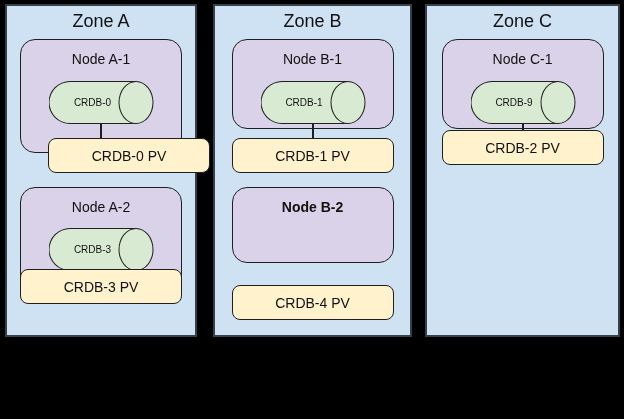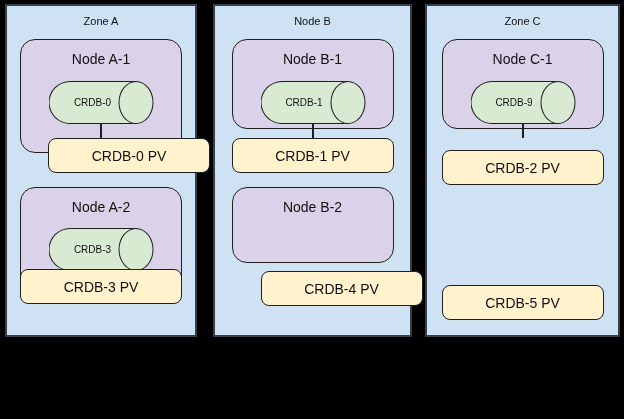--- a/index.html
+++ b/index.html
@@ -12,21 +12,21 @@
   }
   .canvas{position:relative;width:624px;height:419px;background:var(--background,#000);}
   .zone{
     position:absolute;top:4px;height:333px;
     background:var(--zone-fill,#cfe2f3);
     border:2px solid var(--zone-border,#36404a);
     box-sizing:border-box;
   }
   .zone-title{
     position:absolute;top:8px;left:0;right:0;
-    text-align:center;font-size:11px;line-height:15px;
+    text-align:center;font-size:18px;line-height:15px;
   }
   .node{
     position:absolute;left:50%;transform:translateX(-50%);
     width:162px;
     background:var(--node-fill,#d9d2e9);
     border:1.5px solid var(--shape-border,#1f1f1f);
     border-radius:15px;
     box-sizing:border-box;
   }
   .node-label{
@@ -103,57 +103,54 @@
         <div class="cyl-label">CRDB-3</div>
       </div>
     </div>
     <div class="connector" style="top:264px;height:15px;"></div>
     <div class="pv" style="top:263px;">
       <span>CRDB-3 PV</span>
     </div>
   </section>
 
   <section class="zone" style="left:213px;width:199px;">
-    <div class="zone-title">Node B</div>
+    <div class="zone-title">Zone B</div>
 
     <div class="node" style="top:33px;height:90px;padding-left:38px;">
       <div class="node-label">Node B-1</div>
       <div class="cylinder">
         <div class="cyl-body"></div>
         <div class="cyl-cap"></div>
         <div class="cyl-label">CRDB-1</div>
       </div>
     </div>
     <div class="connector" style="top:117px;height:15px;"></div>
     <div class="pv" style="top:132px;">
       <span>CRDB-1 PV</span>
     </div>
 
-    <div class="node" style="top:181px;height:76px;">
+    <div class="node" style="top:181px;height:76px;font-weight:bold;">
       <div class="node-label">Node B-2</div>
     </div>
-    <div class="pv" style="top:265px;margin-left:29px;">
+    <div class="pv" style="top:279px;">
       <span>CRDB-4 PV</span>
     </div>
   </section>
 
   <section class="zone" style="left:425px;width:195px;text-decoration:underline;">
     <div class="zone-title">Zone C</div>
 
     <div class="node" style="top:33px;height:90px;">
       <div class="node-label">Node C-1</div>
       <div class="cylinder">
         <div class="cyl-body"></div>
         <div class="cyl-cap"></div>
         <div class="cyl-label">CRDB-9</div>
       </div>
     </div>
     <div class="connector" style="top:117px;height:15px;"></div>
-    <div class="pv" style="top:144px;">
+    <div class="pv" style="top:124px;">
       <span>CRDB-2 PV</span>
     </div>
 
-    <div class="pv" style="top:279px;">
-      <span>CRDB-5 PV</span>
-    </div>
   </section>
 
 </div>
 
 </body></html>

